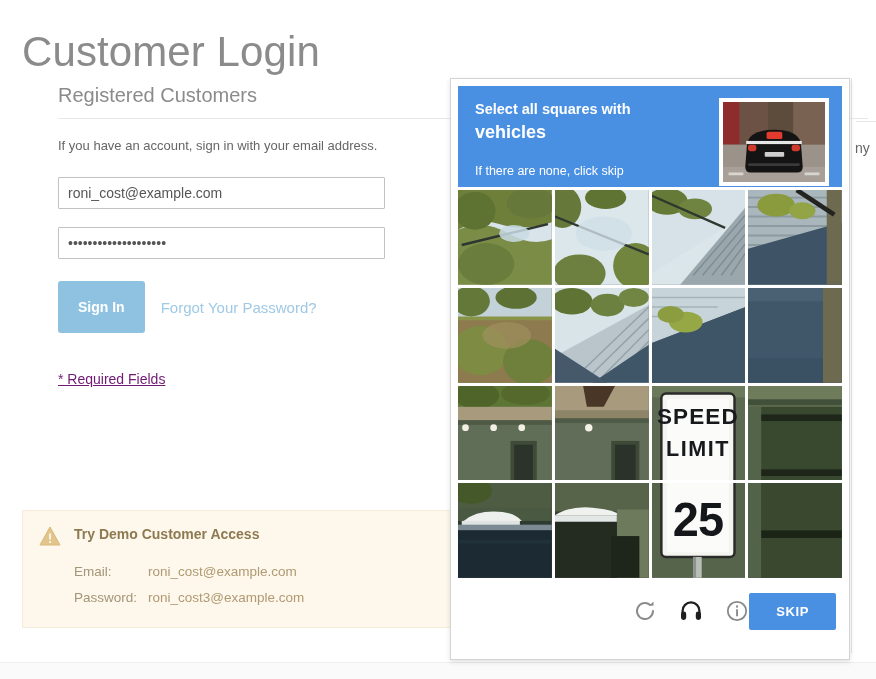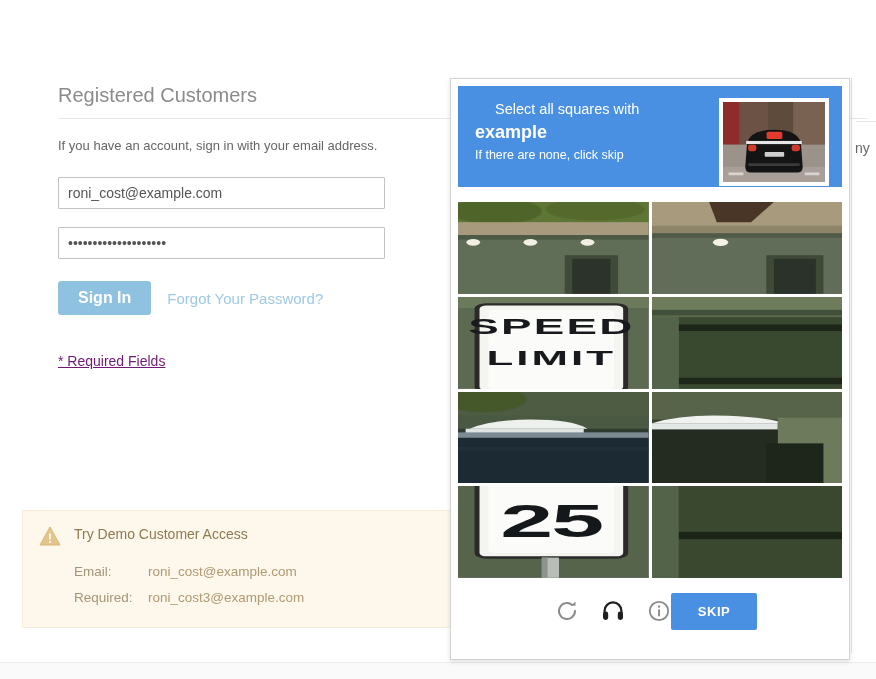--- a/index.html
+++ b/index.html
@@ -45,39 +45,39 @@
     box-sizing:border-box;width:327px;height:32px;
     border:1px solid #c2c2c2;border-radius:1px;background:#fff;
     font-size:14px;color:#555;padding:0 9px;
     font-family:"Liberation Sans", sans-serif;outline:none;
   }
   .finput::placeholder{color:#a9a9a9;}
 
   .actions{display:flex;align-items:center;gap:16px;margin-top:22px;}
   .btn-primary{
     border:0;border-radius:3px;background:#8fc2e0;color:#fff;
-    font-size:16px;font-weight:700;padding:9px 20px;cursor:pointer;
+    font-size:14px;font-weight:700;padding:19px 20px;cursor:pointer;
     font-family:"Liberation Sans", sans-serif;line-height:1;
   }
   .link{
     color:#9fc9e4;font-size:15px;text-decoration:none;cursor:pointer;
   }
   .required-note{
     margin-top:38px;font-size:14px;color:#701a75;text-decoration:underline;
   }
 
   
   .demo-box{
     position:absolute;left:22px;top:510px;width:810px;
     background:#fdf7ec;border:1px solid #f6ecd9;
     padding:14px 16px 16px 16px;box-sizing:border-box;
   }
   .demo-head{display:flex;align-items:flex-start;gap:13px;}
   .warn-ico{flex:0 0 auto;margin-top:1px;}
-  .demo-title{font-size:14px;font-weight:400;color:#8e7a50;line-height:1.3;}
+  .demo-title{font-size:14px;font-weight:700;color:#8e7a50;line-height:1.3;}
   .demo-rows{margin:9px 0 0 35px;}
   .demo-row{display:flex;font-size:13.5px;line-height:26px;color:#a08f6e;}
   .demo-key{width:74px;flex:0 0 74px;color:#a59577;}
   .demo-val{color:#b09a72;}
 
   
   .col-divider{
     position:absolute;left:851px;top:78px;width:1px;height:575px;
     background:#e4e4e4;
   }
@@ -96,57 +96,58 @@
     background:#fff;border:1px solid #d3d3d3;
     box-shadow:0 2px 5px rgba(0,0,0,.12);
     box-sizing:border-box;padding:7px;
     font-family:"Liberation Sans", sans-serif;
   }
   .cap-header{
     background:#4a90e2;color:#fff;height:101px;box-sizing:border-box;
     padding:13px 13px 0 17px;display:flex;justify-content:space-between;
     align-items:flex-start;position:relative;
   }
-  .cap-h-line1{font-size:14.5px;line-height:20px;font-weight:400;margin-left:20px;}
+  .cap-h-line1{font-size:14.5px;line-height:20px;font-weight:700;}
   .cap-h-line2{font-size:18px;font-weight:700;line-height:24px;margin-top:1px;}
-  .cap-h-line3{font-size:12.5px;line-height:19px;margin-top:2px;}
+  .cap-h-line3{font-size:12.5px;line-height:19px;margin-top:18px;}
   .cap-thumb{
     width:110px;height:88px;border:4px solid #fff;box-sizing:border-box;
     margin-top:-1px;overflow:hidden;position:relative;background:#6a5548;
   }
 
   
   .cap-grid{
     margin-top:3px;display:grid;
-    grid-template-columns:repeat(2,1fr);
+    grid-template-columns:repeat(4,1fr);
     grid-template-rows:repeat(4,1fr);
     gap:3px;height:388px;
   }
   .tile{position:relative;overflow:hidden;cursor:pointer;background:#888;}
   .tile svg{display:block;width:100%;height:100%;}
 
   
   .cap-footer{
     height:66px;display:flex;align-items:center;
-    justify-content:center;padding:0 6px 0 18px;box-sizing:border-box;
+    justify-content:flex-end;padding:0 6px 0 18px;box-sizing:border-box;
   }
   .cap-icons{display:flex;align-items:center;gap:22px;}
   .cap-ico{cursor:pointer;display:block;line-height:0;}
   .btn-skip{
     background:#4a90e2;color:#fff;border:0;border-radius:2px;
     font-size:13px;font-weight:700;letter-spacing:.6px;
     padding:12px 27px;cursor:pointer;
     font-family:"Liberation Sans", sans-serif;line-height:1;
   }
 </style>
 </head>
 <body>
 
 <div class="page">
 
+  <h1 class="page-title">Customer Login</h1>
 
   <div class="col-left">
     <h2 class="sec-title">Registered Customers</h2>
     <div class="rule"></div>
     <p class="lede">If you have an account, sign in with your email address.</p>
 
     <div class="field">
       <input class="finput" type="text" value="roni_cost@example.com" style="">
     </div>
 
@@ -172,38 +173,38 @@
         </svg>
       </span>
       <span class="demo-title">Try Demo Customer Access</span>
     </div>
     <div class="demo-rows">
       <div class="demo-row">
         <span class="demo-key">Email:</span>
         <span class="demo-val">roni_cost@example.com</span>
       </div>
       <div class="demo-row">
-        <span class="demo-key">Required:</span>
+        <span class="demo-key">Password:</span>
         <span class="demo-val">roni_cost3@example.com</span>
       </div>
     </div>
   </div>
 
   <div class="col-divider"></div>
   <div class="col-right-rule"></div>
   <div class="col-right-text">ny</div>
 
   <div class="footer-band"></div>
 
   <div class="captcha">
 
     <div class="cap-header">
       <div>
         <div class="cap-h-line1">Select all squares with</div>
-        <div class="cap-h-line2">example</div>
+        <div class="cap-h-line2">vehicles</div>
         <div class="cap-h-line3">If there are none, click skip</div>
       </div>
       <div class="cap-thumb">
         <svg viewBox="0 0 110 88" preserveAspectRatio="none" aria-hidden="true">
           <rect x="0" y="0" width="110" height="88" fill="#7d6354"></rect>
           <rect x="0" y="0" width="18" height="46" fill="#8e2b2b"></rect>
           <rect x="18" y="0" width="30" height="46" fill="#6b5244"></rect>
           <rect x="48" y="0" width="28" height="46" fill="#5d4b3c"></rect>
           <rect x="76" y="0" width="34" height="46" fill="#7a6252"></rect>
           <rect x="0" y="46" width="110" height="42" fill="#9b9389"></rect>

